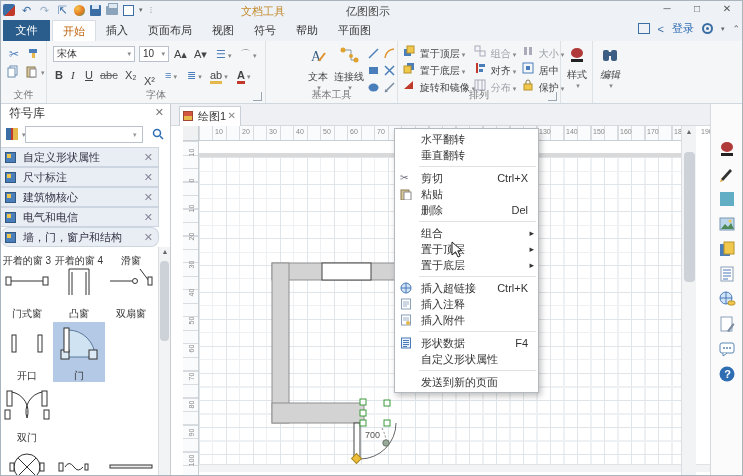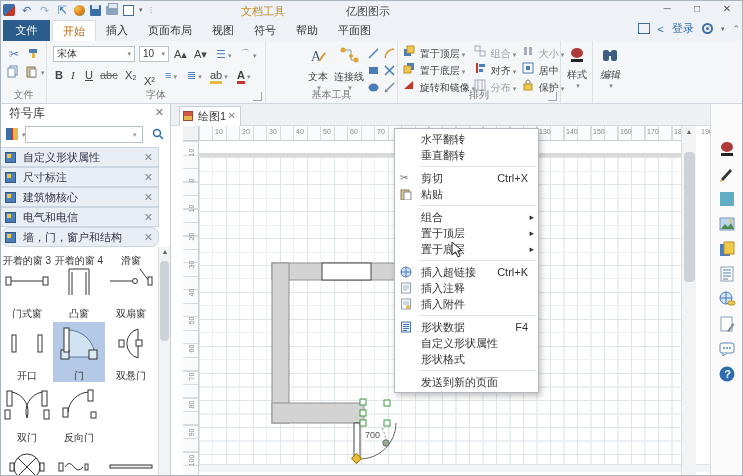--- a/index.html
+++ b/index.html
@@ -435,50 +435,32 @@
           </div>
           <div class="gitem selected">
             <svg viewBox="0 0 48 34" class="gshape">
               <path d="M13,4 A27,27 0 0 1 40,31 L13,31 Z" fill="#cfe3f3" stroke="#5a7a9a"></path>
               <rect x="6" y="24" width="8" height="9" fill="#dceaf6" stroke="#333"></rect>
               <rect x="34" y="24" width="8" height="9" fill="#dceaf6" stroke="#333"></rect>
               <rect x="9" y="2" width="5" height="24" fill="#fff" stroke="#333"></rect>
             </svg>
             <div class="glab">门</div>
           </div>
-          <div class="gitem">
-            <svg viewBox="0 0 48 34" class="gshape">
-              <path d="M31,3 A15,15 0 0 0 31,32" fill="#fff" stroke="#333"></path>
-              <line x1="31" y1="3" x2="31" y2="32" stroke="#333"></line>
-              <rect x="12" y="14" width="5" height="7" fill="#fff" stroke="#333"></rect>
-              <rect x="29" y="14" width="6" height="6" fill="#fff" stroke="#333"></rect>
-            </svg>
-            <div class="glab">双悬门</div>
-          </div>
         </div>
         <div class="gl-row" style="top: 137px;">
           <div class="gitem">
             <svg viewBox="0 0 48 34" class="gshape">
               <rect x="4" y="3" width="5" height="15" fill="#fff" stroke="#333"></rect>
               <rect x="39" y="3" width="5" height="15" fill="#fff" stroke="#333"></rect>
               <path d="M9,4 A20,20 0 0 1 24,30" fill="none" stroke="#333"></path>
               <path d="M39,4 A20,20 0 0 0 24,30" fill="none" stroke="#333"></path>
               <rect x="2" y="22" width="5" height="9" fill="#fff" stroke="#333"></rect>
               <rect x="41" y="22" width="5" height="9" fill="#fff" stroke="#333"></rect>
             </svg>
             <div class="glab">双门</div>
-          </div>
-          <div class="gitem">
-            <svg viewBox="0 0 48 34" class="gshape">
-              <rect x="8" y="20" width="5" height="9" fill="#fff" stroke="#333"></rect>
-              <path d="M13,24 A22,22 0 0 1 34,4" fill="none" stroke="#333"></path>
-              <rect x="33" y="2" width="5" height="11" fill="#fff" stroke="#333"></rect>
-              <rect x="36" y="24" width="5" height="6" fill="#fff" stroke="#333"></rect>
-            </svg>
-            <div class="glab">反向门</div>
           </div>
         </div>
         <div class="gl-row" style="top: 199px;">
           <div class="gitem">
             <svg viewBox="0 0 48 34" class="gshape">
               <circle cx="24" cy="17" r="13" fill="#fff" stroke="#333"></circle>
               <line x1="15" y1="8" x2="33" y2="26" stroke="#333"></line>
               <line x1="33" y1="8" x2="15" y2="26" stroke="#333"></line>
               <rect x="7" y="13" width="4" height="8" fill="#fff" stroke="#333"></rect>
               <rect x="37" y="13" width="4" height="8" fill="#fff" stroke="#333"></rect>
@@ -633,20 +615,21 @@
 
   <div id="ctxmenu">
       <div class="cm-item"><span>水平翻转</span></div>
       <div class="cm-item"><span>垂直翻转</span></div>
       <div class="cm-sep"></div>
       <div class="cm-item"><span class="cm-ic">✂</span><span>剪切</span><span class="cm-sc">Ctrl+X</span></div>
       <div class="cm-item"><span class="cm-ic"><svg width="12" height="12">
             <rect x="1" y="2" width="8" height="10" fill="#d9c79a" stroke="#8a7b50"></rect>
             <rect x="4" y="4" width="7" height="8" fill="#fff" stroke="#888"></rect>
           </svg></span><span>粘贴</span></div>
+      <div class="cm-item"><span>删除</span><span class="cm-sc">Del</span></div>
       <div class="cm-sep"></div>
       <div class="cm-item"><span>组合</span><span class="cm-sub">▸</span></div>
       <div class="cm-item"><span>置于顶层</span><span class="cm-sub">▸</span></div>
       <div class="cm-item"><span>置于底层</span><span class="cm-sub">▸</span></div>
       <div class="cm-sep"></div>
       <div class="cm-item"><span class="cm-ic"><svg width="12" height="12">
             <circle cx="6" cy="6" r="5" fill="#cfe4f7" stroke="#4a79b8"></circle>
             <path d="M1,6 H11 M6,1 V11" stroke="#4a79b8" fill="none"></path>
           </svg></span><span>插入超链接</span><span class="cm-sc">Ctrl+K</span></div>
       <div class="cm-item"><span class="cm-ic"><svg width="12" height="12">
@@ -657,21 +640,20 @@
             <rect x="1.5" y="1" width="9" height="10" fill="#fff" stroke="#8aa0b8"></rect>
             <path d="M3,4 h6 M3,6 h6" stroke="#9ab0c8"></path>
             <circle cx="8" cy="9" r="2" fill="#e6b84b"></circle>
           </svg></span><span>插入附件</span></div>
       <div class="cm-sep"></div>
       <div class="cm-item"><span class="cm-ic"><svg width="12" height="12">
             <rect x="1.5" y="1" width="9" height="10" fill="#eaf2fb" stroke="#4a79b8"></rect>
             <path d="M3,3.5 h6 M3,5.5 h6 M3,7.5 h6 M3,9.5 h4" stroke="#4a79b8"></path>
           </svg></span><span>形状数据</span><span class="cm-sc">F4</span></div>
       <div class="cm-item"><span>自定义形状属性</span></div>
-      <div class="cm-item"><span>形状格式</span></div>
       <div class="cm-sep"></div>
       <div class="cm-item"><span>发送到新的页面</span></div>
     </div>
 
   <div id="cursor">
     <svg width="14" height="18">
         <path d="M1,1 L1,14 L4.5,10.8 L7,16 L9.2,15 L6.8,9.8 L11,9.8 Z" fill="#fff" stroke="#222"></path>
       </svg>
   </div>
 

